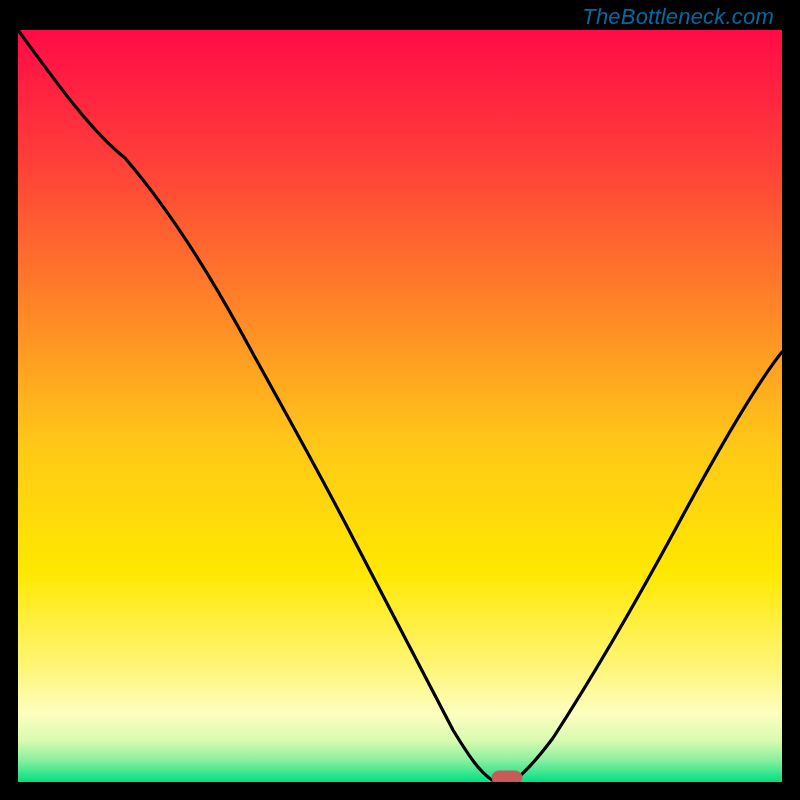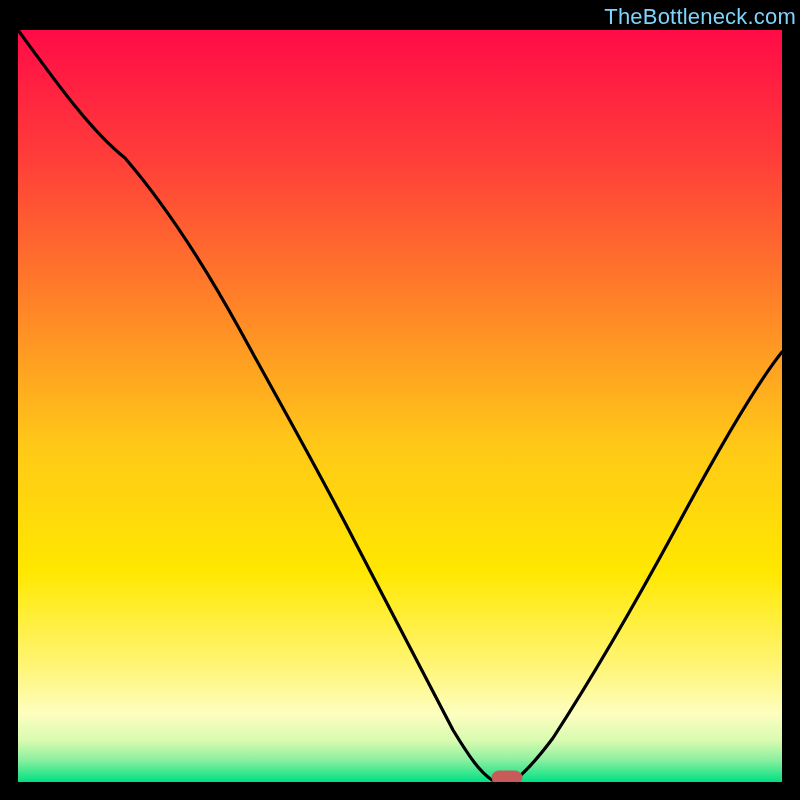--- a/index.html
+++ b/index.html
@@ -13,26 +13,27 @@
   }
   .frame {
     position: relative;
     width: 800px;
     height: 800px;
     background: #000;
   }
   .watermark {
     position: absolute;
     top: 4px;
-    right: 4px;
-    color: #7dd3fc;
+    right: 26px;
+    color: #0369a1;
     font-size: 22px;
     font-weight: 500;
     letter-spacing: 0.2px;
     user-select: none;
+    font-style: italic;
   }
   .plot {
     position: absolute;
     left: 18px;
     top: 30px;
     width: 764px;
     height: 752px;
   }
   .plot svg {
     width: 100%;

